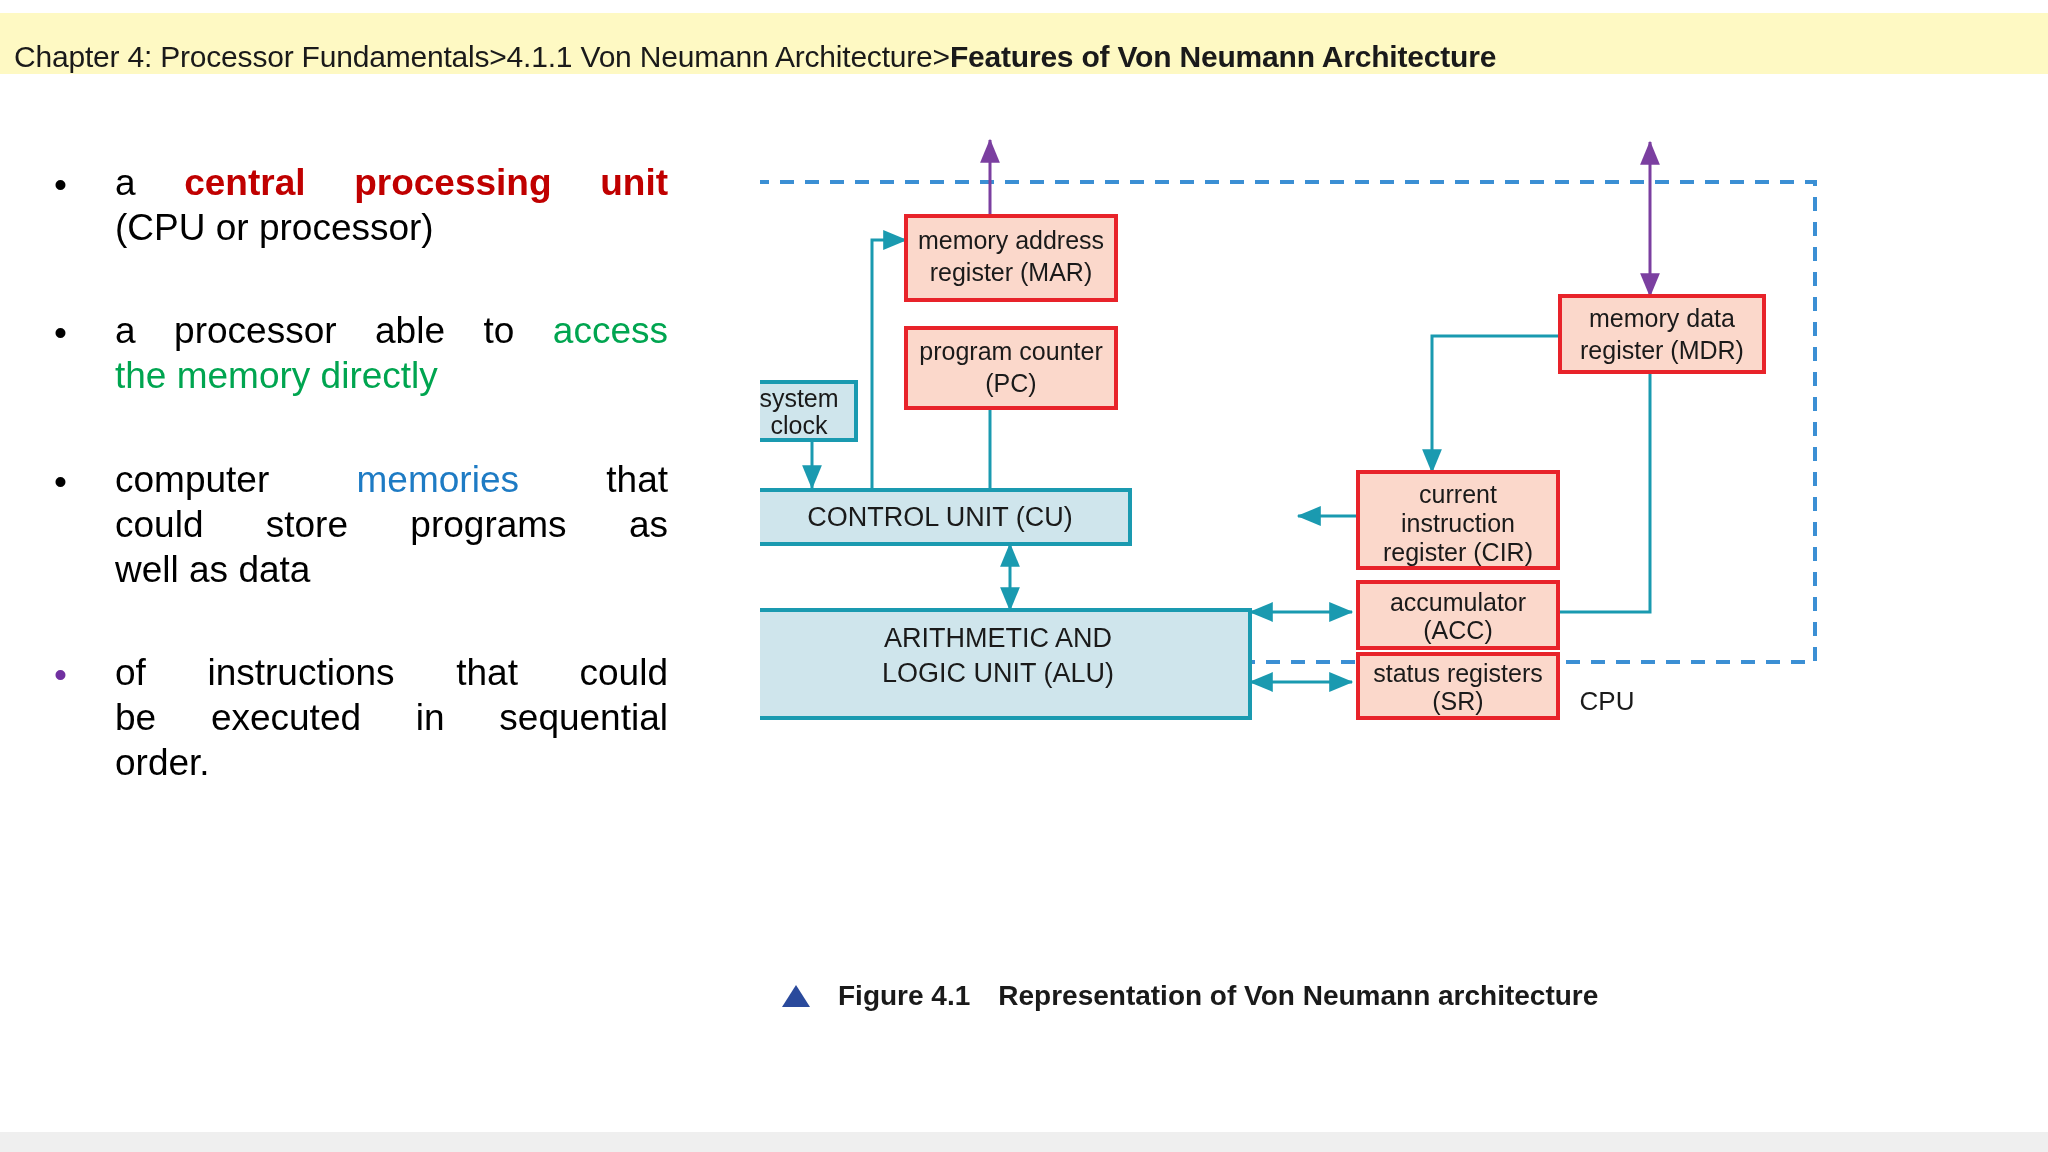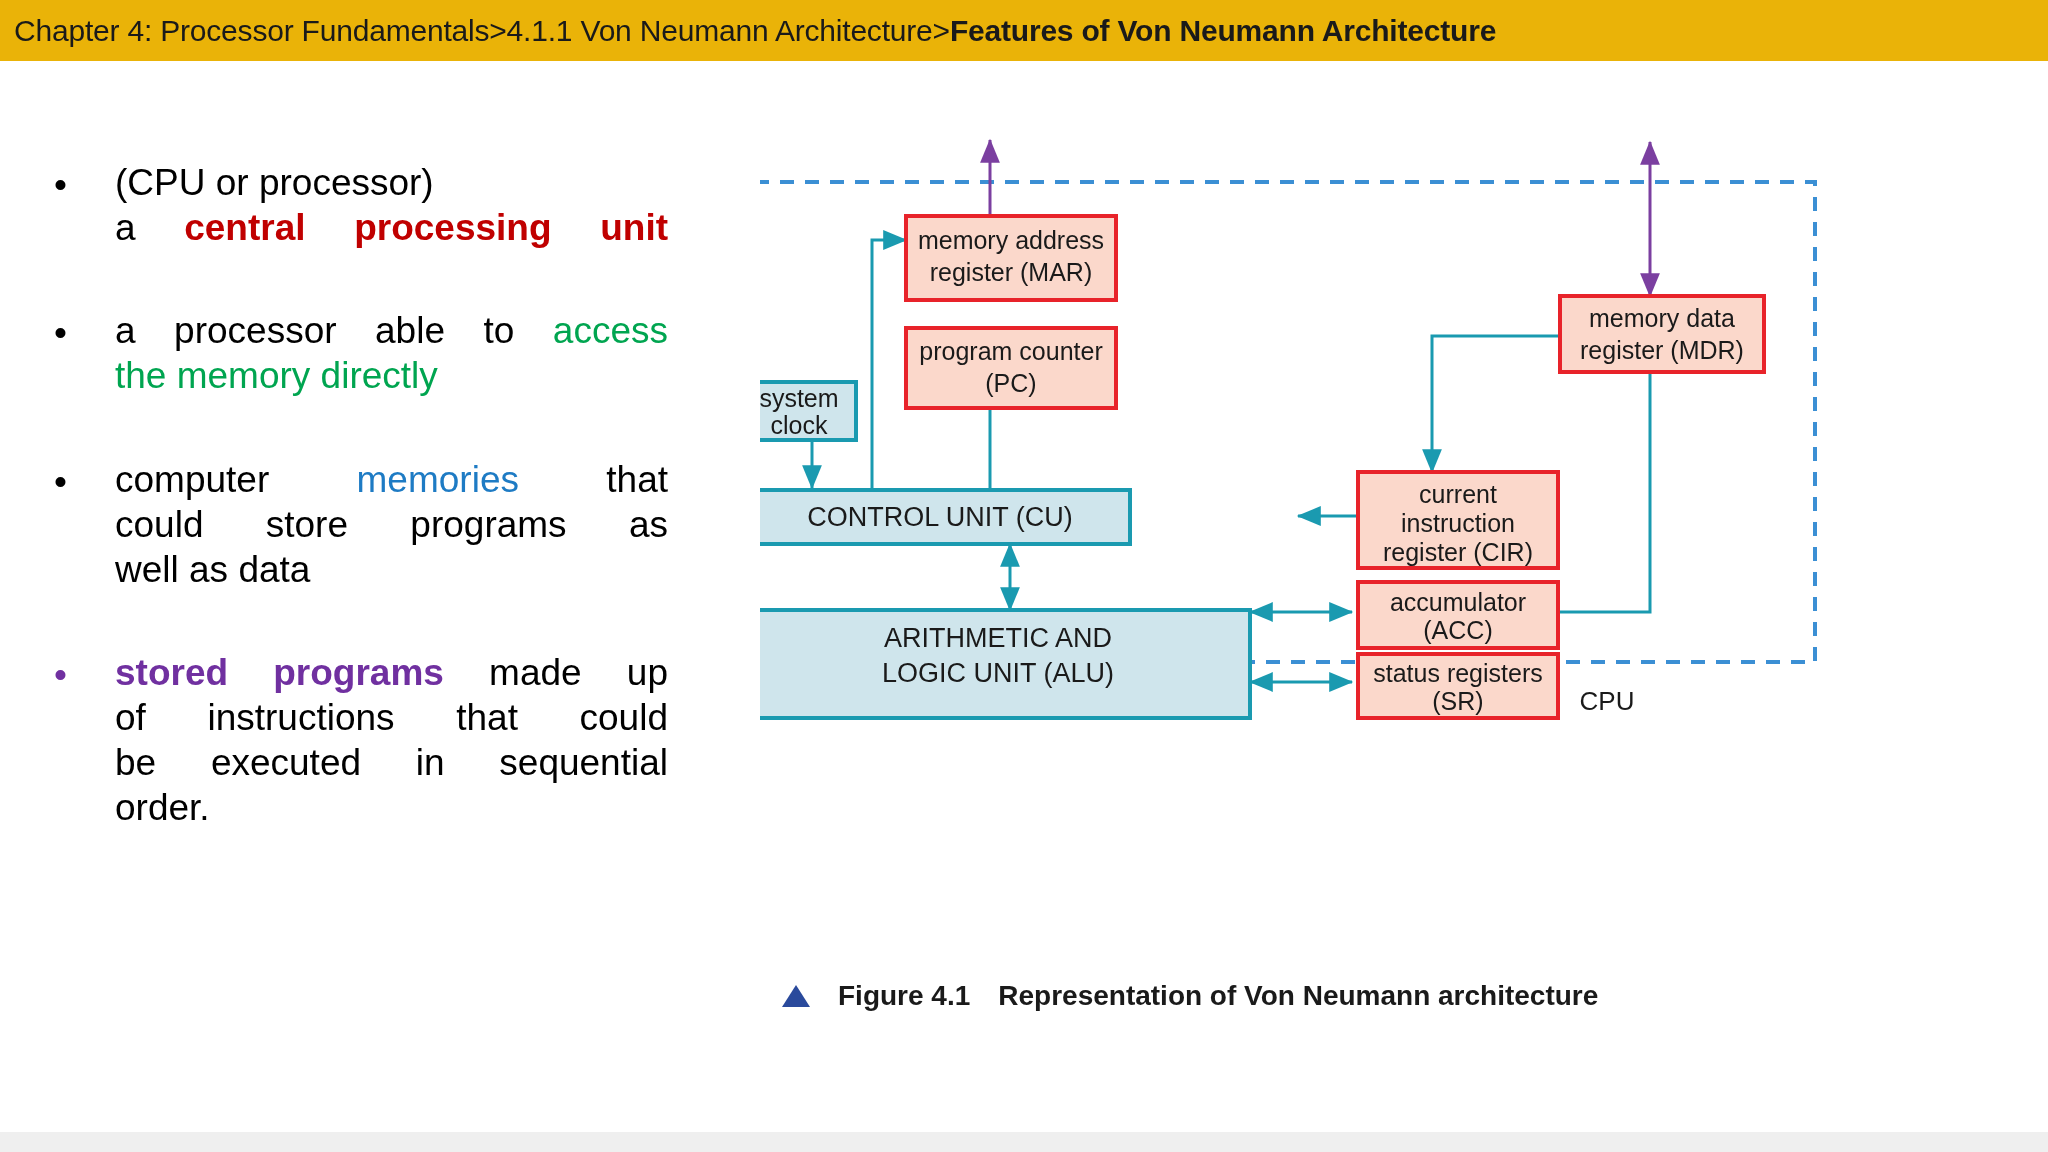--- a/index.html
+++ b/index.html
@@ -11,26 +11,26 @@
     width: 2048px;
     height: 1152px;
     position: relative;
     overflow: hidden;
     font-family: "Liberation Sans", sans-serif;
   }
 
   
   .header-band {
     position: absolute;
-    left: 0; top: 0;
+    left: 0; top: 13px;
     width: 2048px;
     height: 61px;
-    background: #eab308;
+    background: #fef9c3;
     display: flex;
-    align-items: center;
+    align-items: flex-end;
   }
   .breadcrumb {
     padding-left: 14px;
     font-size: 30px;
     color: #1a1a1a;
     letter-spacing: -0.2px;
     white-space: nowrap;
   }
   .breadcrumb .crumb-bold { font-weight: bold; }
 
@@ -126,40 +126,39 @@
 <div class="header-band">
   <div class="breadcrumb">
     <span class="crumb-plain">Chapter 4: Processor Fundamentals&gt;4.1.1 Von Neumann Architecture&gt;</span><span class="crumb-bold">Features of Von Neumann Architecture</span>
   </div>
 </div>
 
 <div class="bullets">
 
   <div class="bullet">
     <span class="dot">•</span>
+    <span class="jline"><span>a </span><span class="hl-red">central processing unit</span></span>
     <span class="jline last"><span>(CPU or processor)</span></span>
-    <span class="jline"><span>a </span><span class="hl-red">central processing unit</span></span>
   </div>
 
   <div class="bullet">
     <span class="dot">•</span>
     <span class="jline"><span>a processor able to </span><span class="hl-green">access</span></span>
     <span class="jline last"><span class="hl-green">the memory directly</span></span>
   </div>
 
   <div class="bullet">
     <span class="dot">•</span>
     <span class="jline"><span>computer </span><span class="hl-blue">memories</span><span> that</span></span>
     <span class="jline"><span>could store programs as</span></span>
     <span class="jline last"><span>well as data</span></span>
   </div>
 
   <div class="bullet">
     <span class="dot dot-purple">•</span>
-    <span class="jline"><span class="hl-purple">stored programs</span><span> made up</span></span>
     <span class="jline"><span>of instructions that could</span></span>
     <span class="jline"><span>be executed in sequential</span></span>
     <span class="jline last"><span>order.</span></span>
   </div>
 
 </div>
 
 <div class="figure">
   <svg class="fig-canvas" viewBox="0 0 1250 900">
     <defs>

